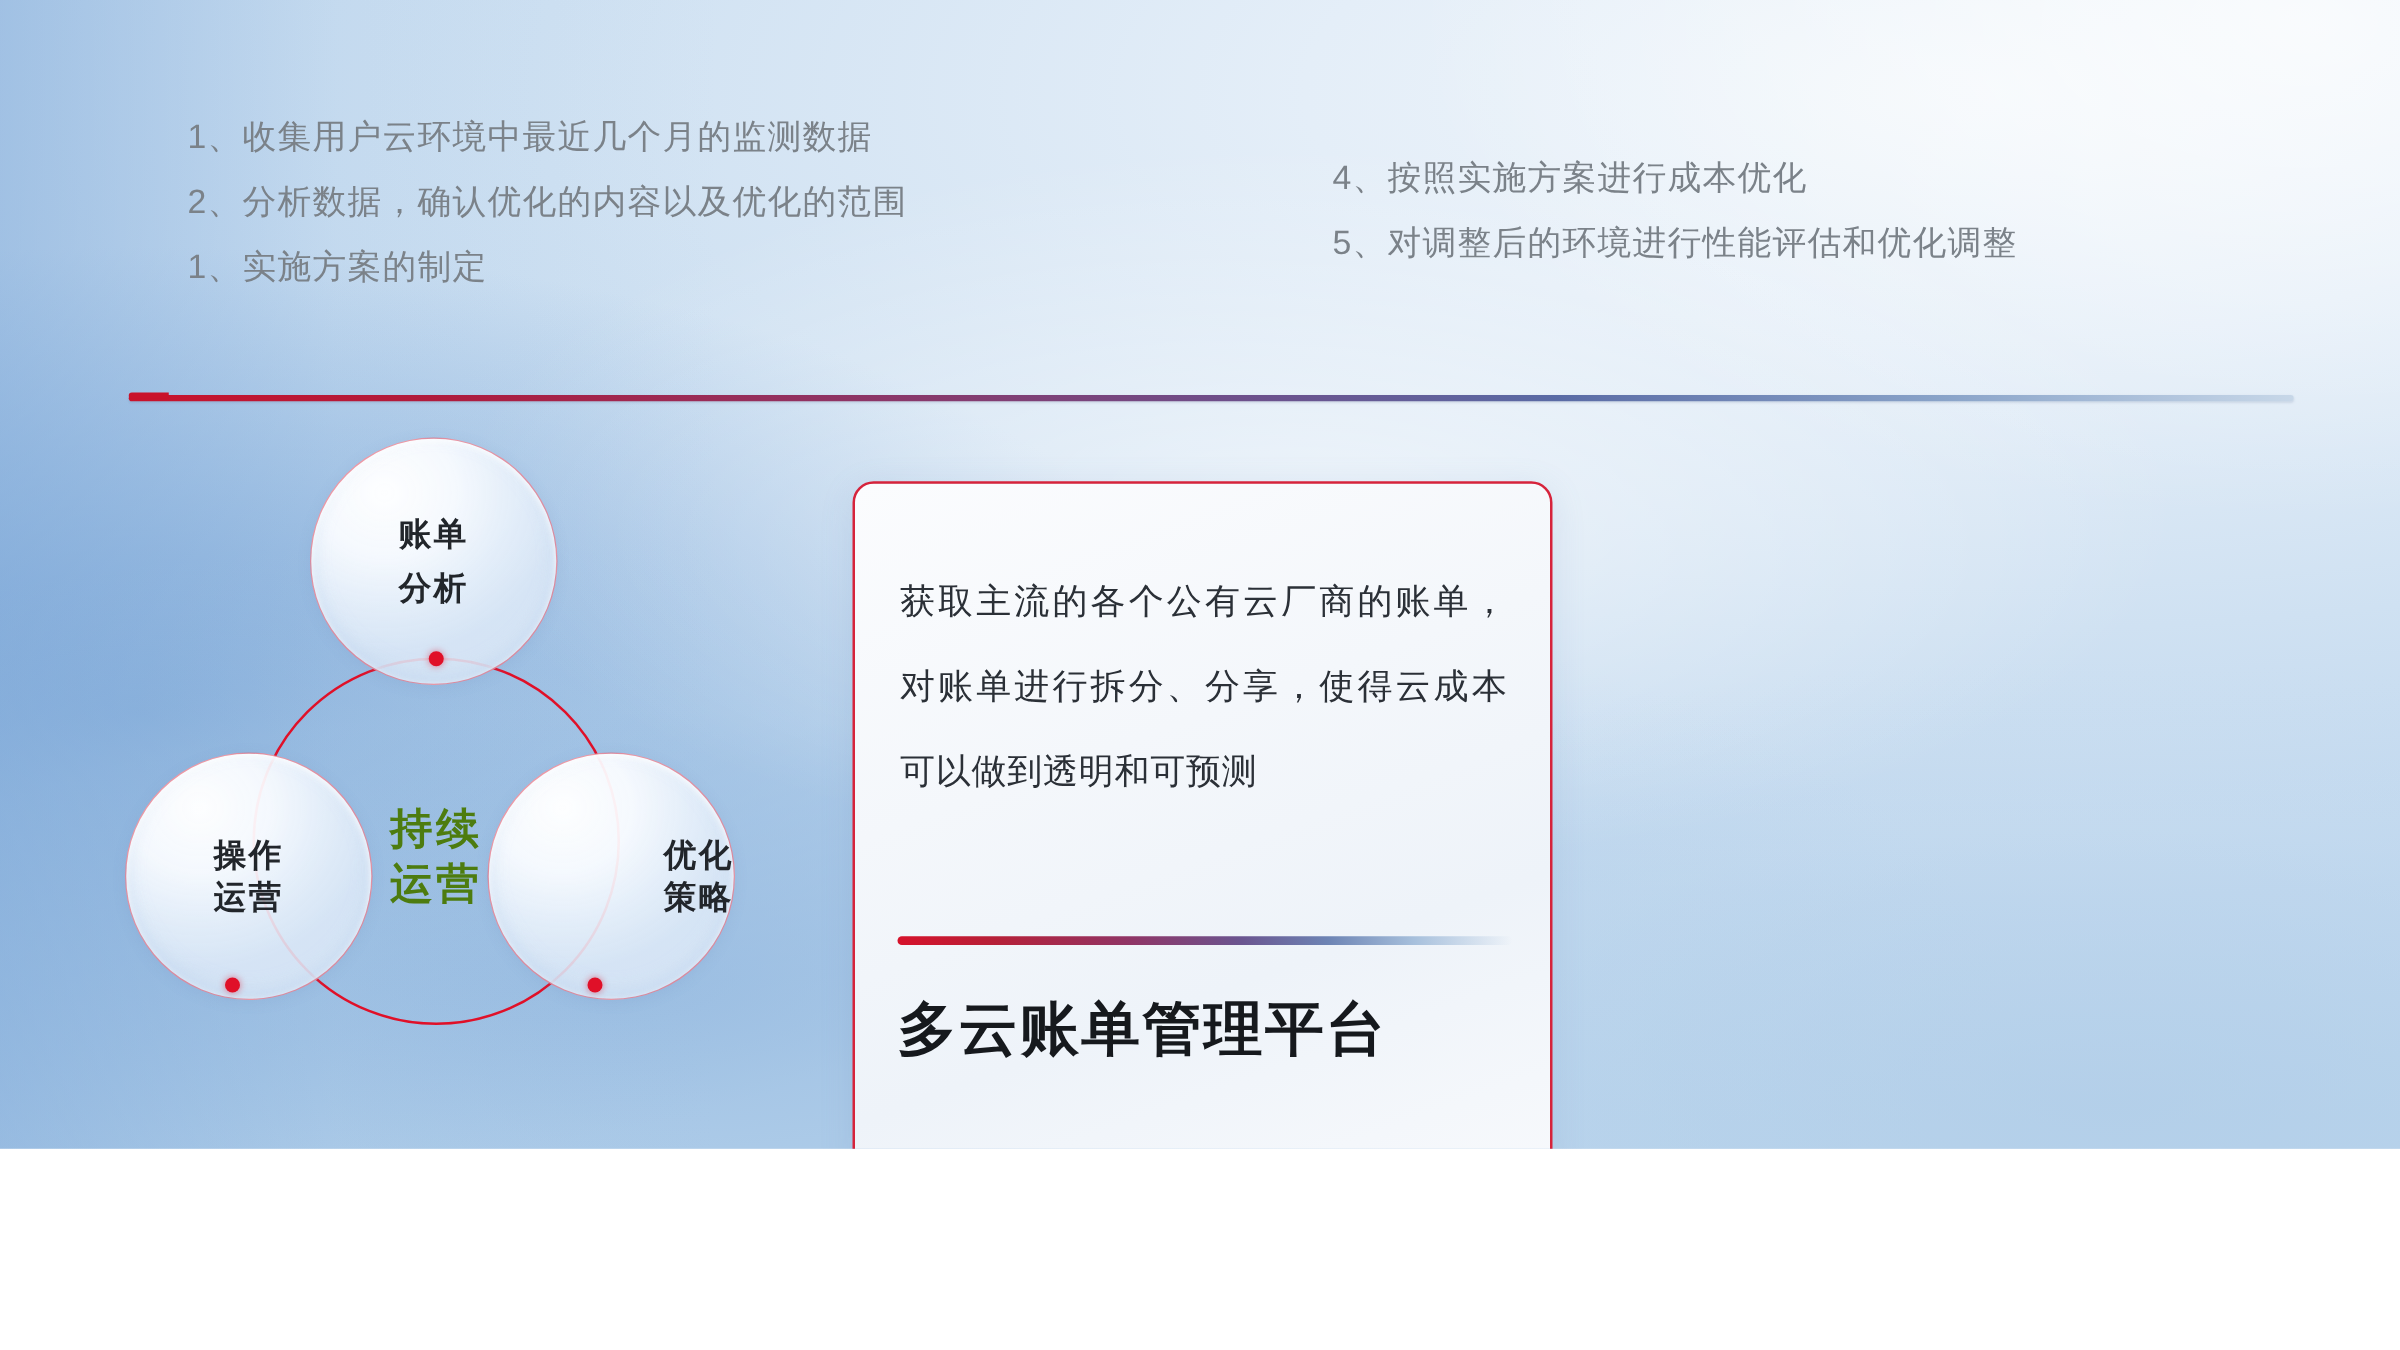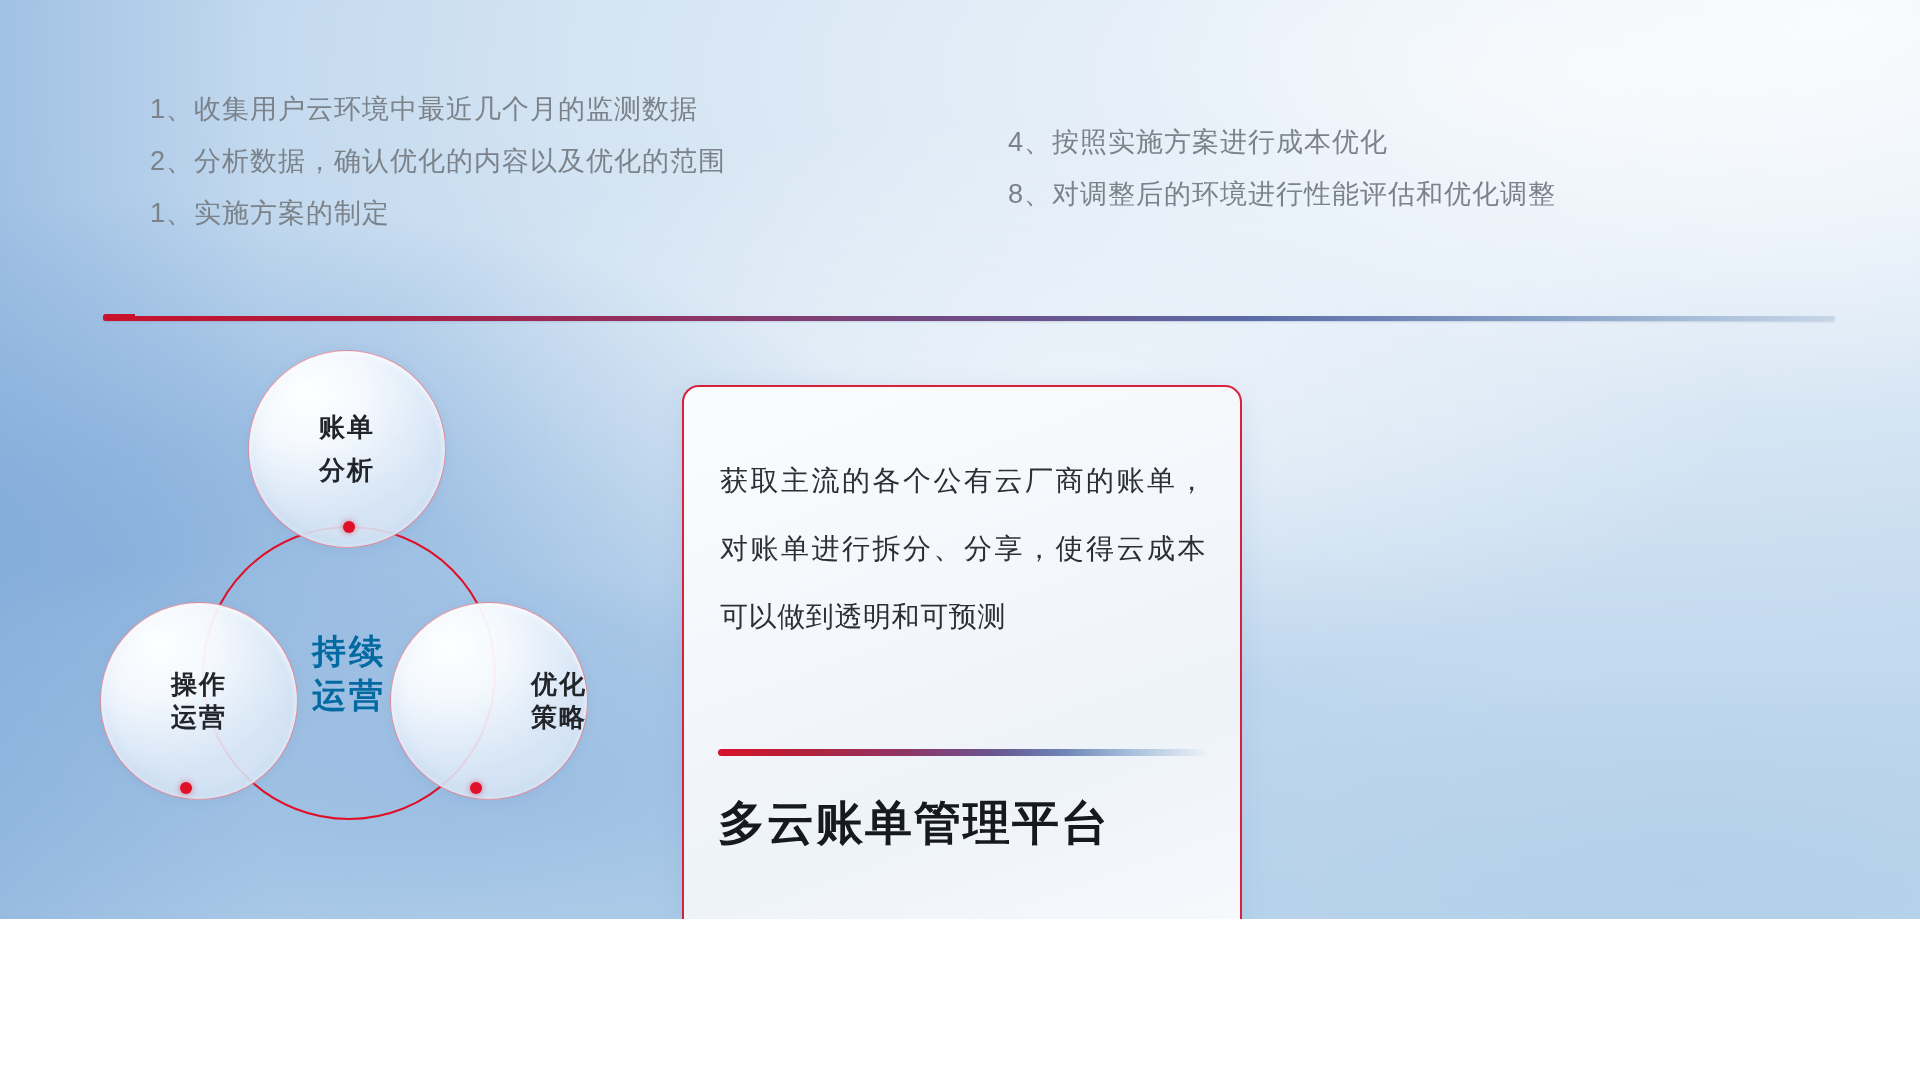--- a/index.html
+++ b/index.html
@@ -58,21 +58,21 @@
 
   
   .top-text {
     position: absolute;
     top: 96px;
     left: 0;
     width: 1920px;
     height: 150px;
   }
   .col-left  { position: absolute; left: 150px; top: 0; }
-  .col-right { position: absolute; left: 1008px; top: 33px; }
+  .col-right { position: absolute; left: 1066px; top: 33px; }
 
   .bullet {
     font-size: 27px;
     line-height: 1.0;
     color: #7b8289;
     letter-spacing: 1px;
     margin-bottom: 25px;
     white-space: nowrap;
   }
 
@@ -151,26 +151,26 @@
     border-radius: 50%;
     background: #e01028;
     box-shadow: 0 0 6px rgba(224,16,40,0.55);
   }
   .dot-top   { left: 243px; top: 171px; }
   .dot-left  { left: 80px;  top: 432px; }
   .dot-right { left: 370px; top: 432px; }
 
   .venn-center {
     position: absolute;
-    left: 173px; top: 280px;
+    left: 173px; top: 292px;
     width: 152px;
     text-align: center;
     font-size: 34px;
     font-weight: 800;
-    color: #0369a1;
+    color: #4d7c0f;
     line-height: 1.28;
     letter-spacing: 3px;
   }
 
   
   .card {
     position: absolute;
     top: 385px;
     width: 560px;
     height: 555px;
@@ -241,21 +241,21 @@
   <div class="bg-vignette-left"></div>
 
   <div class="top-text">
     <div class="col-left">
       <div class="bullet">1、收集用户云环境中最近几个月的监测数据</div>
       <div class="bullet">2、分析数据，确认优化的内容以及优化的范围</div>
       <div class="bullet">1、实施方案的制定</div>
     </div>
     <div class="col-right">
       <div class="bullet">4、按照实施方案进行成本优化</div>
-      <div class="bullet">8、对调整后的环境进行性能评估和优化调整</div>
+      <div class="bullet">5、对调整后的环境进行性能评估和优化调整</div>
     </div>
   </div>
 
   <div class="main-rule"></div>
 
   <div class="venn">
 
     <div class="circle-big-outline"></div>
 
     <div class="venn-center">

